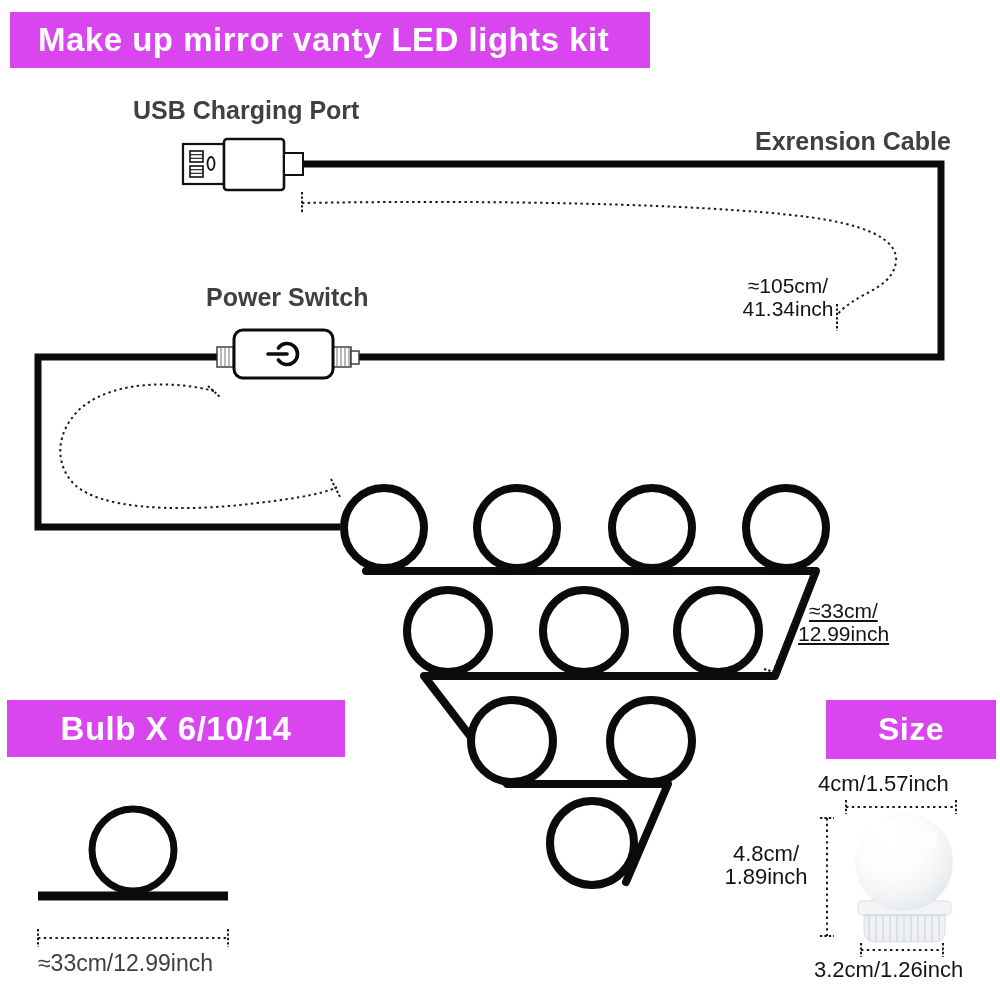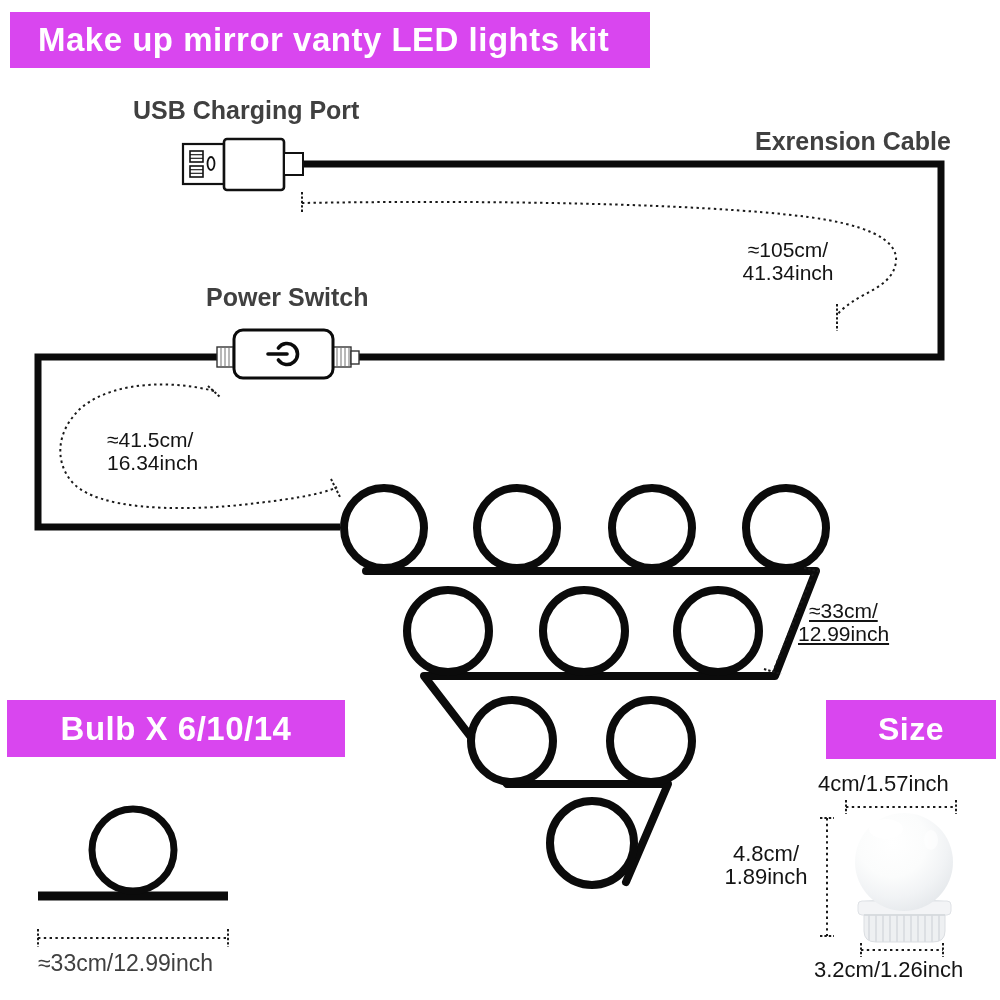--- a/index.html
+++ b/index.html
@@ -15,21 +15,21 @@
     letter-spacing:0.5px;
   }
   .banner{
     left:10px;top:12px;width:640px;height:56px;font-size:33px;
     justify-content:flex-start;padding-left:28px;box-sizing:border-box;
   }
   .bulb-badge{left:7px;top:700px;width:338px;height:57px;font-size:33px;}
   .size-badge{left:826px;top:700px;width:170px;height:59px;font-size:32px;}
   .seclabel{font-size:25px;font-weight:bold;color:#404040;white-space:nowrap;}
   .measure{font-size:21px;color:#141414;line-height:23px;white-space:nowrap;}
-  .measure.center{text-align:center;}
+  .measure.center{text-align:center;margin-top:36px;}
   .measure.right{text-align:center;}
   .measure-lg{font-size:23px;color:#404040;white-space:nowrap;}
 </style>
 </head>
 <body>
 
 <div id="stage">
 
   <svg width="1000" height="1000" viewBox="0 0 1000 1000">
     <defs>
@@ -171,24 +171,20 @@
 
   <div class="abs seclabel" style="left:740px;top:127px;margin-left:15px;">Exrension Cable</div>
 
   <div class="abs seclabel" style="left:206px;top:283px;">Power Switch</div>
 
   <div class="abs measure center" style="left:713px;top:238px;width:150px;">
     <div>≈105cm/</div>
     <div>41.34inch</div>
   </div>
 
-  <div class="abs measure" style="left:107px;top:428px;">
-    <div>≈41.5cm/</div>
-    <div>16.34inch</div>
-  </div>
 
   <div class="abs measure" style="left:798px;top:599px;text-decoration:underline;">
     <div style="padding-left:11px;">≈33cm/</div>
     <div>12.99inch</div>
   </div>
 
   <div class="abs badge bulb-badge">
     <span>Bulb X 6/10/14</span>
   </div>
 

